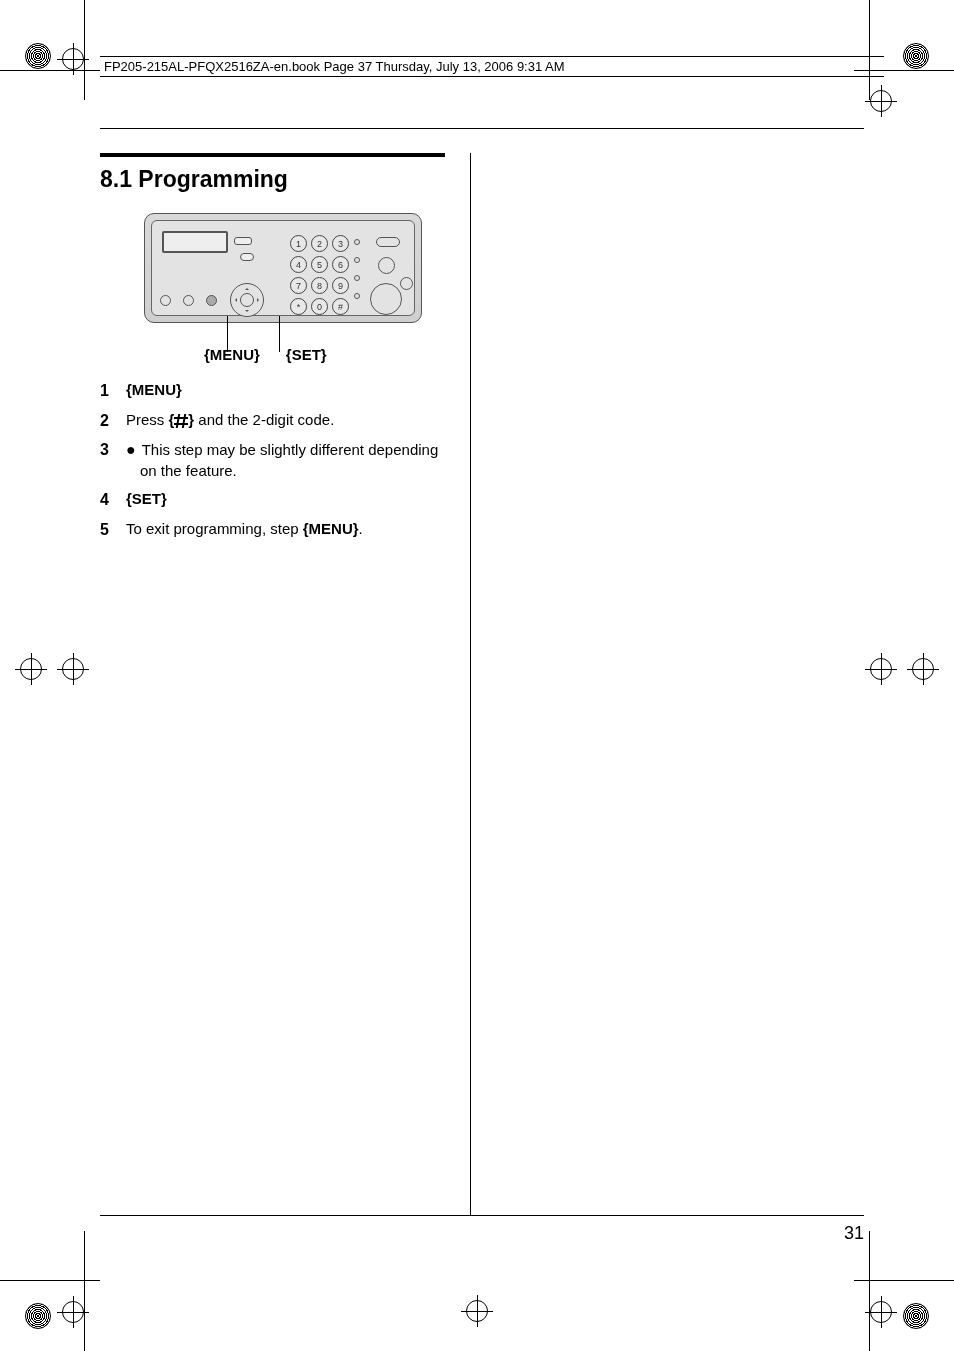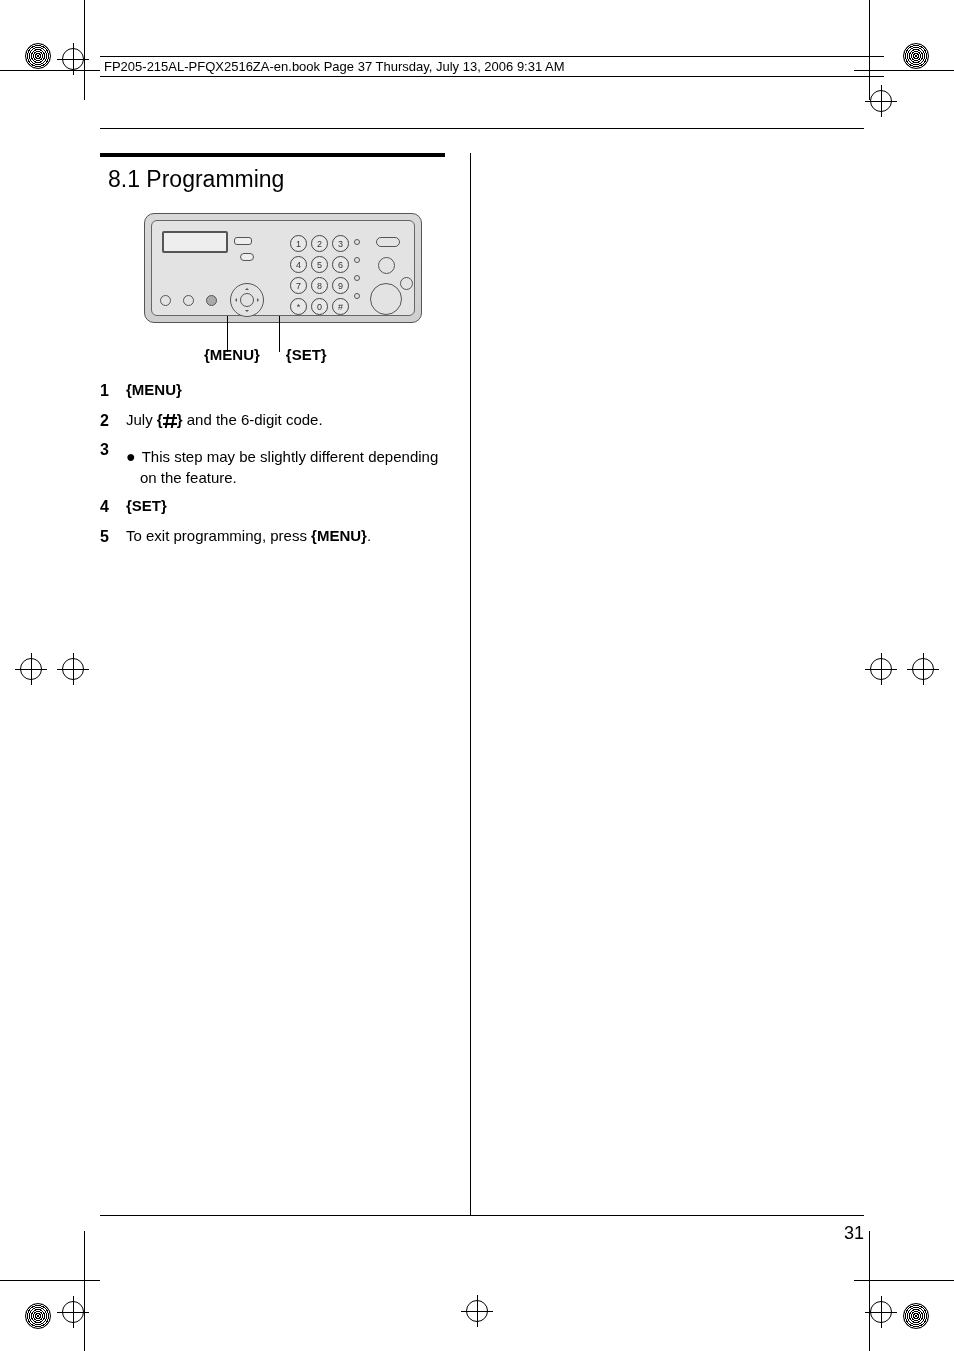--- a/index.html
+++ b/index.html
@@ -48,21 +48,21 @@
   .head-rule { position: absolute; left: 0; right: 0; top: 30px; height: 1px; background: #000; }
 
   .col-divider {
     position: absolute; top: 55px; bottom: 0; left: 370px; width: 1px; background: #000;
   }
   .heavy-rule {
     position: absolute; left: 0; width: 345px; top: 55px; height: 4px; background: #000;
   }
   .section-title {
     position: absolute; left: 0; top: 68px;
-    font-size: 23px; font-weight: normal; margin-left: 8px;
+    font-size: 23px; font-weight: bold;
   }
 
   
   .device {
     position: absolute; left: 44px; top: 115px; width: 280px;
   }
   .panel-outer {
     width: 278px; height: 110px; border: 1px solid #555; border-radius: 10px;
     background: linear-gradient(#d9d9d9, #cfcfcf); position: relative;
   }
@@ -136,21 +136,21 @@
   .hash::before, .hash::after {
     content: ""; position: absolute; background: #000;
   }
   .hash::before {
     top: 2px; left: 0; width: 14px; height: 2px; box-shadow: 0 6px 0 #000;
   }
   .hash::after {
     top: -1px; left: 3px; width: 2px; height: 14px; box-shadow: 6px 0 0 #000;
     transform: skewX(-10deg);
   }
-  .sub { margin-top: 7px; padding-left: 14px; text-indent: -14px; font-size: 15px; }
+  .sub { margin-top: 0; padding-left: 14px; text-indent: -14px; font-size: 15px; }
   .sub .bullet { font-size: 16px; padding-right: 6px; }
 
   .page-num {
     position: absolute; right: 0; bottom: -28px; font-size: 18px;
   }
   .foot-rule { position: absolute; left: 0; right: 0; bottom: 0; height: 1px; background: #000; }
 </style>
 </head>
 <body>
 
@@ -260,36 +260,36 @@
   </div>
 
   <div class="steps">
     <div class="step">
       <div class="num">1</div>
       <div class="body"><b>{MENU}</b></div>
     </div>
     <div class="step">
       <div class="num">2</div>
       <div class="body">
-        <span>July </span><b>{</b><span class="hash"></span><b>}</b><span> and the 6-digit code.</span>
+        <span>Press </span><b>{</b><span class="hash"></span><b>}</b><span> and the 2-digit code.</span>
       </div>
     </div>
     <div class="step">
       <div class="num">3</div>
       <div class="body">
         <div class="sub"><span class="bullet">●</span><span>This step may be slightly different depending on the feature.</span></div>
       </div>
     </div>
     <div class="step">
       <div class="num">4</div>
       <div class="body"><b>{SET}</b></div>
     </div>
     <div class="step">
       <div class="num">5</div>
       <div class="body">
-        <span>To exit programming, press </span><b>{MENU}</b><span>.</span>
+        <span>To exit programming, step </span><b>{MENU}</b><span>.</span>
       </div>
     </div>
   </div>
 
   <div class="foot-rule"></div>
   <div class="page-num">31</div>
 </div>
 
 </body></html>

